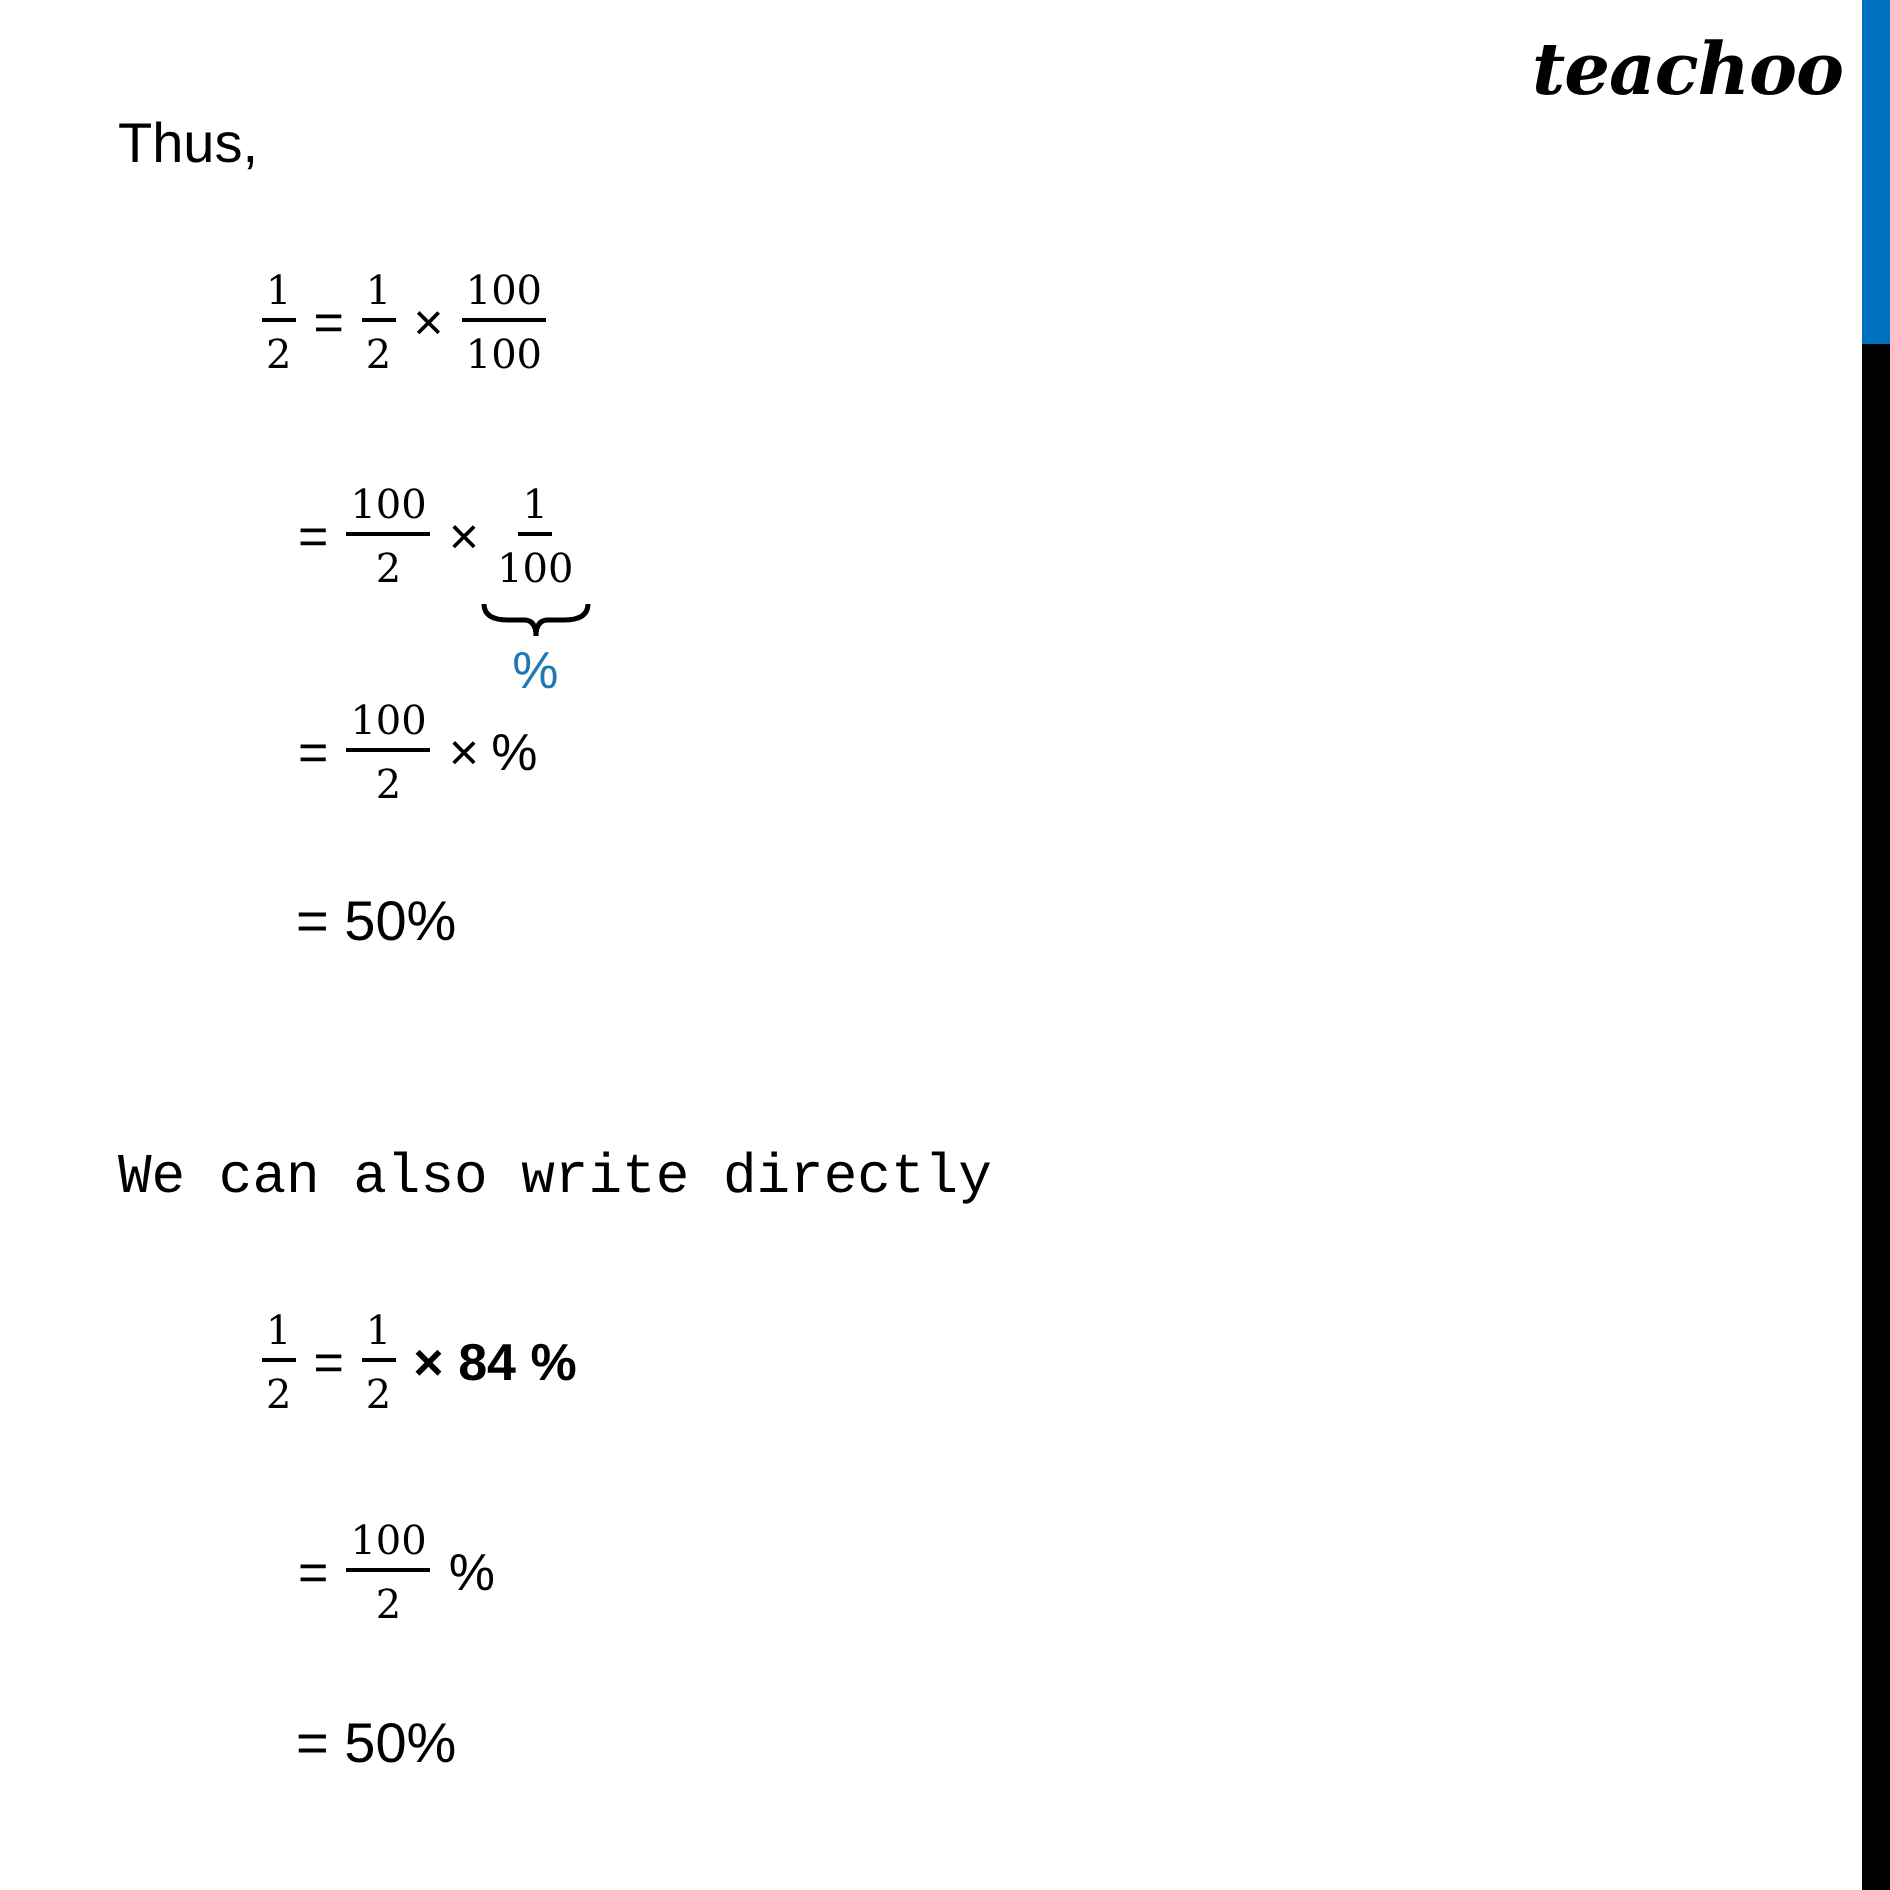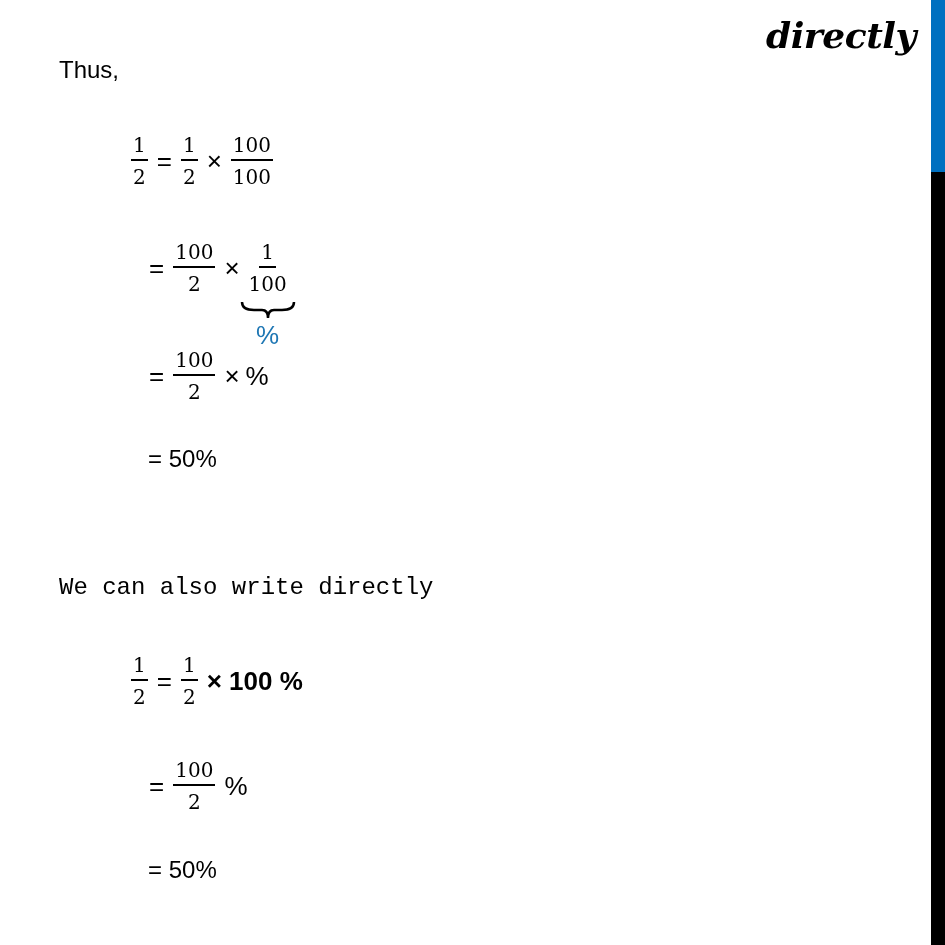--- a/index.html
+++ b/index.html
@@ -8,40 +8,40 @@
       background: #ffffff; color: #000;
       font-family: "Liberation Sans", "DejaVu Sans", sans-serif;
     }
     .side-bar { position: absolute; left: 931px; top: 0; width: 14px; height: 945px; background: #000; }
     .side-bar .blue { position: absolute; left: 0; top: 0; width: 14px; height: 172px; background: #0070c0; }
     .logo {
       position: absolute; left: 766px; top: 14px;
       font-family: "DejaVu Serif", serif; font-style: italic; font-weight: bold;
       font-size: 36px; letter-spacing: -0.5px; color: #000;
     }
-    .text { position: absolute; font-size: 24px; line-height: 1; white-space: nowrap; }
+    .text { position: absolute; font-size: 28px; line-height: 1; white-space: nowrap; }
     .math { position: absolute; display: flex; align-items: center; white-space: nowrap; font-size: 26px; }
     .frac { display: inline-flex; flex-direction: column; align-items: center; margin: 0 3px;
             font-family: "DejaVu Serif", serif; font-size: 20px; }
     .frac .num { padding: 0 2px 4px 2px; border-bottom: 2px solid #000; line-height: 1; }
     .frac .den { padding-top: 6px; line-height: 1; }
     .op { margin: 0 6px; font-size: 26px; }
     .bold { font-weight: bold; }
     .brace-group { position: relative; display: inline-flex; flex-direction: column; align-items: center; }
     .brace-under { position: absolute; top: 58px; left: 50%; transform: translateX(-50%); width: 56px; height: 20px; }
     .brace-label { position: absolute; top: 78px; left: 50%; transform: translateX(-50%); color: #1f77b4; font-size: 26px; }
   </style>
 </head>
 <body>
 
 <div class="side-bar">
   <div class="blue"></div>
 </div>
 
-<div class="logo">directly</div>
+<div class="logo">teachoo</div>
 
 <div class="text" style="left:59px; top:58px;">Thus,</div>
 
 <div class="math" style="left:128px; top:135px;">
   <span class="frac">
     <span class="num">1</span>
     <span class="den">2</span>
   </span>
   <span class="op">=</span>
   <span class="frac">
@@ -91,21 +91,21 @@
 <div class="math" style="left:128px; top:655px;">
   <span class="frac">
     <span class="num">1</span>
     <span class="den">2</span>
   </span>
   <span class="op">=</span>
   <span class="frac">
     <span class="num">1</span>
     <span class="den">2</span>
   </span>
-  <span class="bold" style="margin-left:6px;">× 100 %</span>
+  <span class="bold" style="margin-left:6px;">× 84 %</span>
 </div>
 
 <div class="math" style="left:143px; top:760px;">
   <span class="op">=</span>
   <span class="frac">
     <span class="num">100</span>
     <span class="den">2</span>
   </span>
   <span style="margin-left:6px;">%</span>
 </div>

